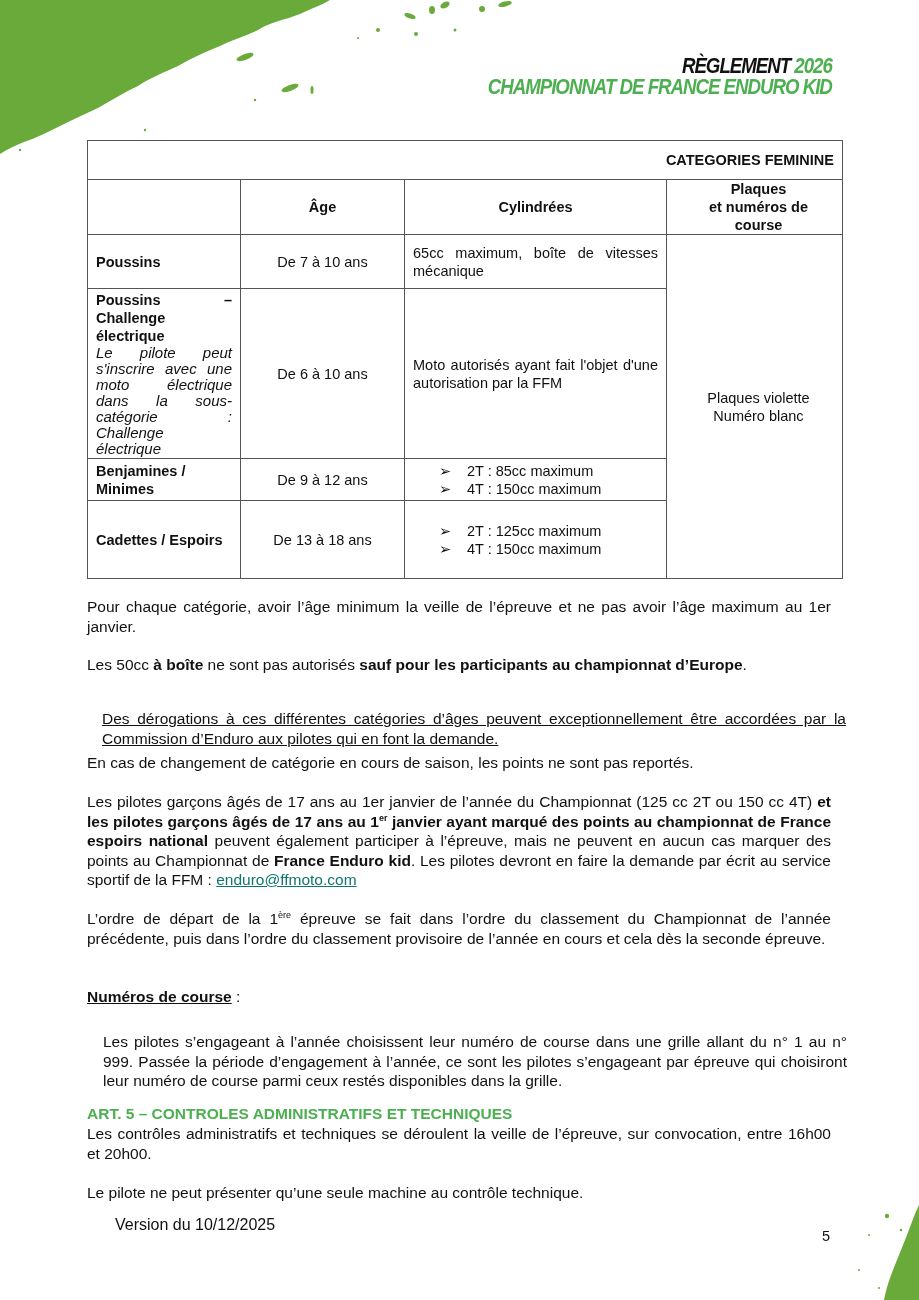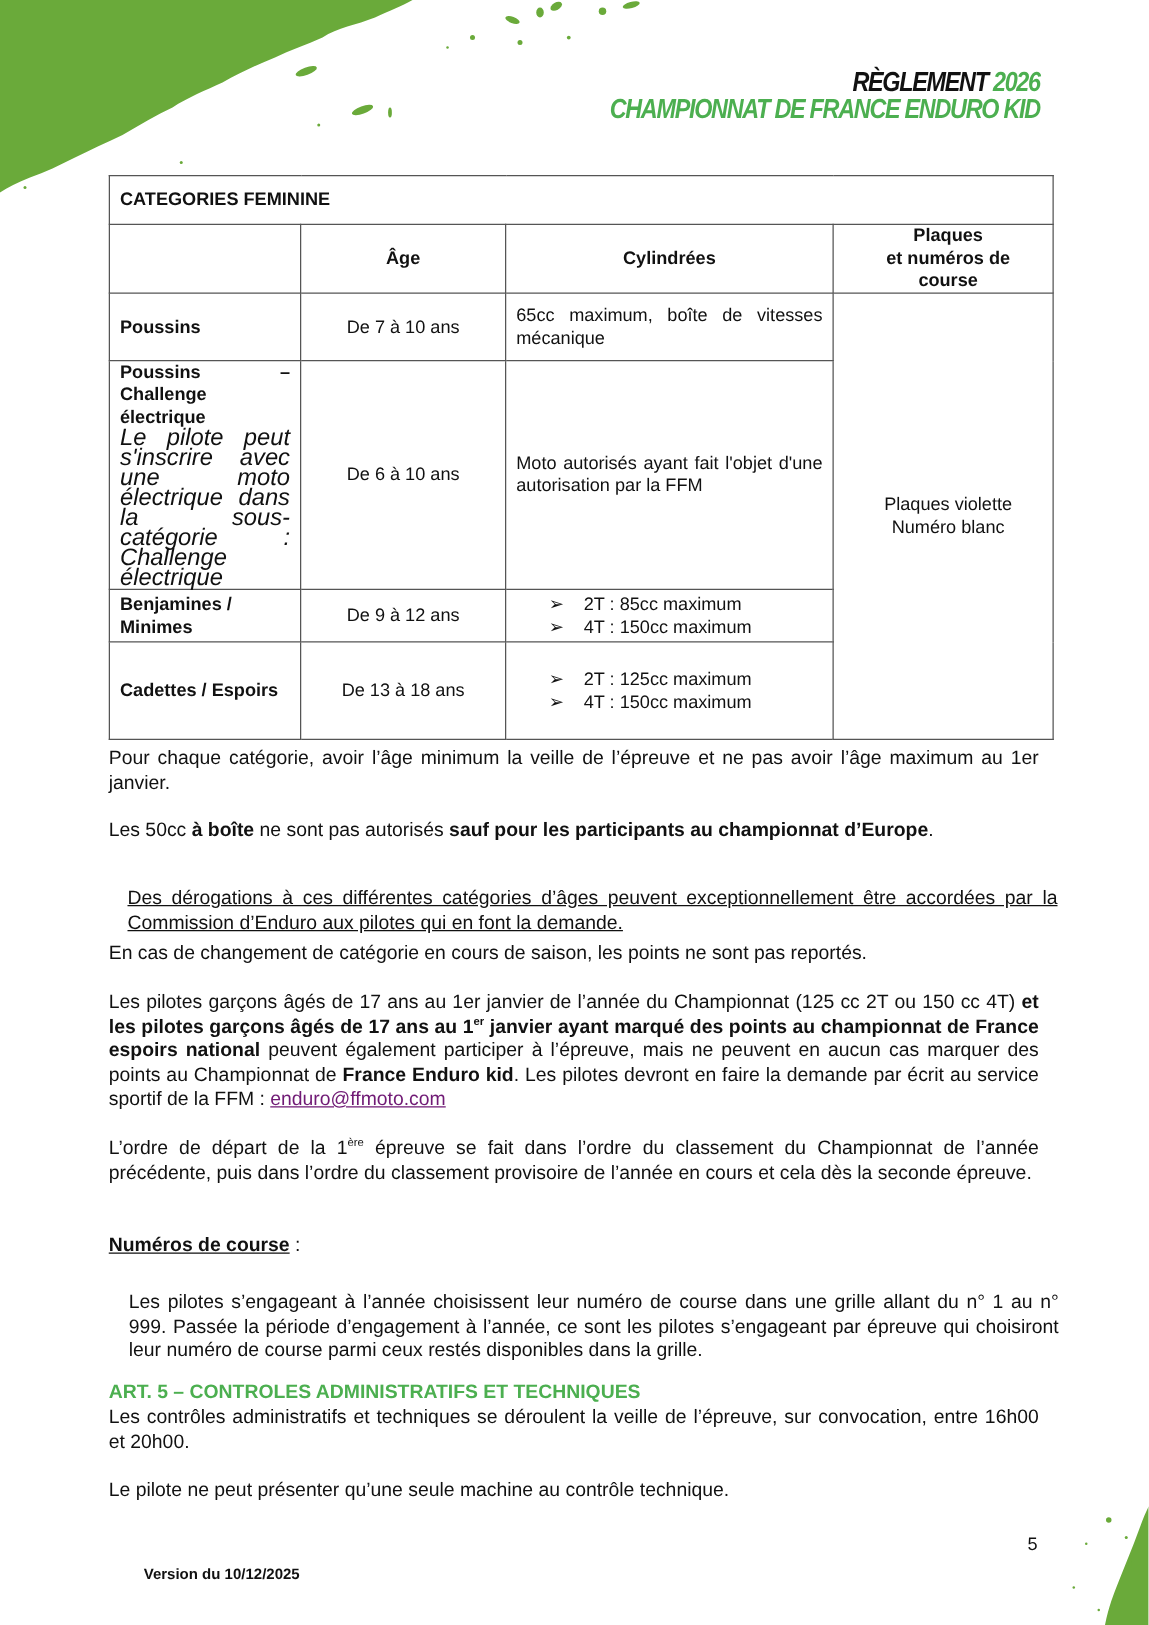--- a/index.html
+++ b/index.html
@@ -10,38 +10,38 @@
   .header-title { position: absolute; right: 87px; top: 55px; text-align: right;
                   font-family: "Liberation Sans", sans-serif; font-weight: bold; font-style: italic;
                   line-height: 21px; letter-spacing: -1.2px; transform: scaleX(0.85); transform-origin: right top; }
   .header-title .l1 { font-size: 22px; color: #111; }
   .header-title .l1 .yr { color: #4caf50; }
   .header-title .l2 { font-size: 22px; color: #4caf50; white-space: nowrap; }
 
   table.cat { position: absolute; left: 87px; top: 140px; width: 756px; border-collapse: collapse;
               font-size: 14.5px; }
   table.cat td { border: 1.3px solid #555; padding: 0 8px; vertical-align: middle; }
-  .cat .title-row td { height: 38px; text-align: left; font-weight: bold; }
+  .cat .title-row td { height: 38px; text-align: right; font-weight: bold; }
   .cat .hdr-row td { height: 53px; text-align: center; font-weight: bold; line-height: 18px; }
   .cat .c1 { width: 136px; text-align: left; font-weight: bold; }
   .cat .c2 { width: 147px; text-align: center; }
   .cat .c3 { width: 245px; text-align: justify; line-height: 18px; }
   .cat .c4 { text-align: center; line-height: 18px; padding-left: 16px; }
   .justify { text-align: justify; text-align-last: justify; display: block; }
-  .italic-note { font-weight: normal; font-style: italic; display: block; text-align: justify; line-height: 16px; font-size: 19px; }
+  .italic-note { font-weight: normal; font-style: italic; display: block; text-align: justify; line-height: 16px; font-size: 15px; }
   .bullet { display: block; padding-left: 26px; position: relative; line-height: 18px; }
   .bullet .arrow { position: absolute; left: 26px; }
   .bullet .btxt { padding-left: 28px; }
 
   .body-text { position: absolute; left: 87px; width: 744px; font-size: 15.5px; line-height: 19.5px; text-align: justify; }
   .body-text b { font-weight: bold; }
   .u { text-decoration: underline; }
-  a.mail { color: #701a75; text-decoration: underline; }
+  a.mail { color: #0f766e; text-decoration: underline; }
   .section-h { position: absolute; left: 87px; font-size: 15.5px; font-weight: bold; color: #4caf50; }
-  .footer-left { position: absolute; left: 115px; top: 1252px; font-size: 12px; font-weight: bold; }
+  .footer-left { position: absolute; left: 115px; top: 1216px; font-size: 16px; }
   .footer-right { position: absolute; left: 822px; top: 1228px; font-size: 14.5px; }
   sup { font-size: 9px; line-height: 0; vertical-align: super; }
 </style>
 </head>
 <body>
 
 <svg class="splash-top" viewBox="0 0 560 170">
   <path d="M0,0 L330,0 C320,6 312,8 300,14 C285,20 270,22 258,30 C245,36 232,40 220,46 C205,52 192,58 178,66 C165,72 150,78 138,86 C125,92 112,100 98,108 C85,114 72,120 60,126 C48,132 36,138 24,142 C14,146 6,150 0,154 Z" fill="#6aaa3a"></path>
   <ellipse cx="245" cy="57" rx="9" ry="3" fill="#6aaa3a" transform="rotate(-20 245 57)"></ellipse>
   <ellipse cx="290" cy="88" rx="9" ry="3" fill="#6aaa3a" transform="rotate(-20 290 88)"></ellipse>

